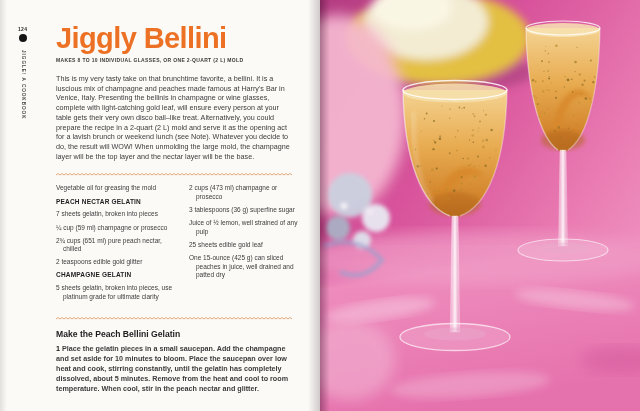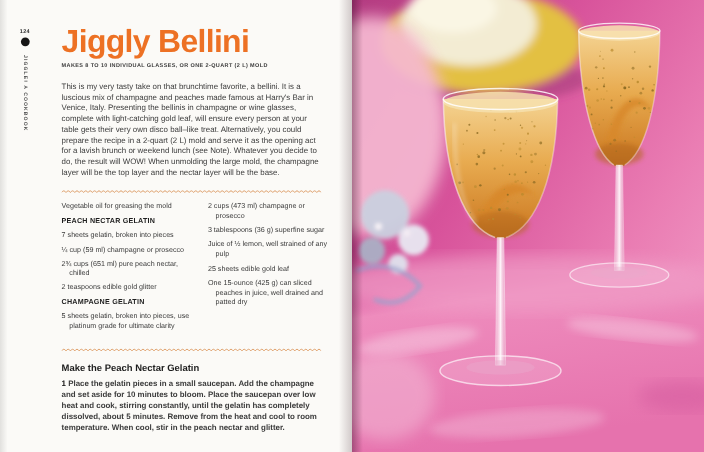--- a/index.html
+++ b/index.html
@@ -69,21 +69,21 @@
           <p class="ing">Juice of ½ lemon, well strained of any pulp</p>
           <p class="ing">25 sheets edible gold leaf</p>
           <p class="ing">One 15-ounce (425 g) can sliced peaches in juice, well drained and patted dry</p>
         </div>
       </div>
 
       <svg class="wave" width="236" height="6">
           <path d="M0,4 q2,-3 4,0 q2,-3 4,0 q2,-3 4,0 q2,-3 4,0 q2,-3 4,0 q2,-3 4,0 q2,-3 4,0 q2,-3 4,0 q2,-3 4,0 q2,-3 4,0 q2,-3 4,0 q2,-3 4,0 q2,-3 4,0 q2,-3 4,0 q2,-3 4,0 q2,-3 4,0 q2,-3 4,0 q2,-3 4,0 q2,-3 4,0 q2,-3 4,0 q2,-3 4,0 q2,-3 4,0 q2,-3 4,0 q2,-3 4,0 q2,-3 4,0 q2,-3 4,0 q2,-3 4,0 q2,-3 4,0 q2,-3 4,0 q2,-3 4,0 q2,-3 4,0 q2,-3 4,0 q2,-3 4,0 q2,-3 4,0 q2,-3 4,0 q2,-3 4,0 q2,-3 4,0 q2,-3 4,0 q2,-3 4,0 q2,-3 4,0 q2,-3 4,0 q2,-3 4,0 q2,-3 4,0 q2,-3 4,0 q2,-3 4,0 q2,-3 4,0 q2,-3 4,0 q2,-3 4,0 q2,-3 4,0 q2,-3 4,0 q2,-3 4,0 q2,-3 4,0 q2,-3 4,0 q2,-3 4,0 q2,-3 4,0 q2,-3 4,0 q2,-3 4,0 q2,-3 4,0 q2,-3 4,0" fill="none" stroke="#DFA06B" stroke-width="0.9"></path>
         </svg>
 
-      <h2 class="method-heading">Make the Peach Nectar Gelatin</h2>
+      <h2 class="method-heading">Make the Peach Bellini Gelatin</h2>
       <p class="step"><b>1</b> <span>Place the gelatin pieces in a small saucepan. Add the champagne and set aside for 10 minutes to bloom. Place the saucepan over low heat and cook, stirring constantly, until the gelatin has completely dissolved, about 5 minutes. Remove from the heat and cool to room temperature. When cool, stir in the peach nectar and glitter.</span></p>
 
     </div>
   </div>
 
   <div class="page-right">
     <div class="gutter"></div>
     <svg class="photo-svg" width="320" height="411" viewBox="0 0 320 411" role="img">
       <defs>
         <linearGradient id="bgGrad" x1="0" y1="0" x2="1" y2="0.8">

